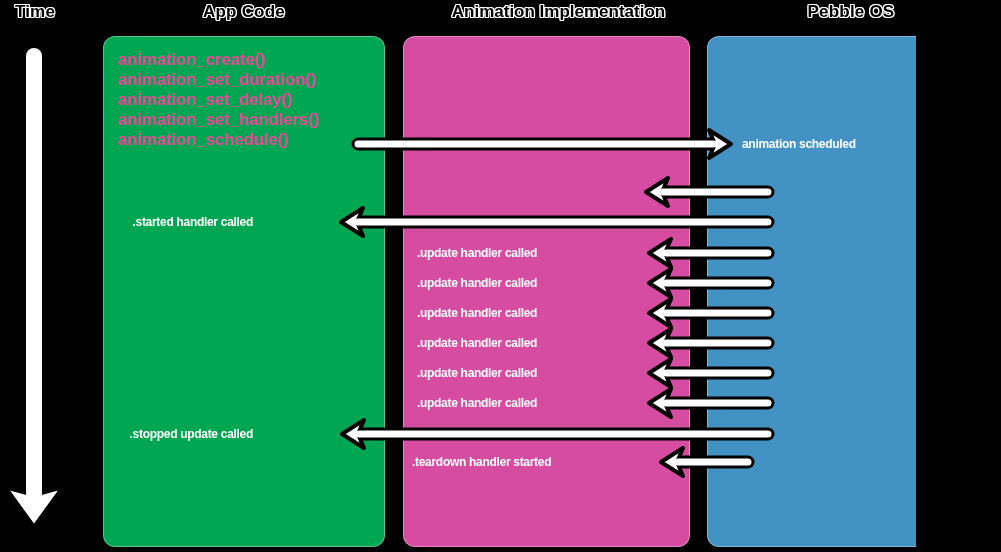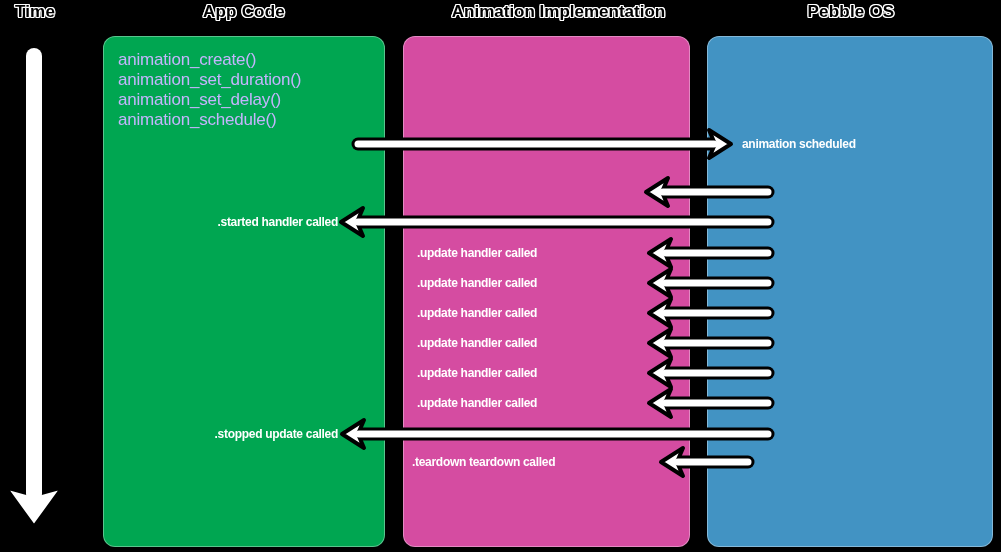--- a/index.html
+++ b/index.html
@@ -1,37 +1,37 @@
 <!DOCTYPE html>
 <html><head>
 <meta charset="utf-8">
 <style>
   html,body{margin:0;padding:0;background:#000;}
   #stage{
-    position:relative;width:1001px;height:552px;background:#000;
+    position:relative;width:916px;height:552px;background:#000;
     font-family:"Liberation Sans",sans-serif;overflow:hidden;
   }
   .col-header{
     position:absolute;top:1px;height:22px;line-height:22px;
     font-size:17px;font-weight:bold;color:#000;text-align:center;
     letter-spacing:0.2px;
     text-shadow:-1px -1px 0 #fff,1px -1px 0 #fff,-1px 1px 0 #fff,1px 1px 0 #fff,
                 0 -1.2px 0 #fff,0 1.2px 0 #fff,-1.2px 0 0 #fff,1.2px 0 0 #fff;
     white-space:nowrap;
   }
   .box{
     position:absolute;top:36px;height:511px;border-radius:12px;
     border:1px solid rgba(255,255,255,0.35);box-sizing:border-box;
   }
   .lbl{
     position:absolute;color:#fff;font-weight:bold;font-size:12px;
     line-height:20px;white-space:nowrap;letter-spacing:-0.3px;
   }
   .code{
-    position:absolute;left:118px;top:50px;color:#c4b5fd;font-weight:normal;
+    position:absolute;left:118px;top:50px;color:#ec4899;font-weight:bold;
     font-size:17px;line-height:20px;white-space:nowrap;letter-spacing:-0.2px;
   }
   svg#arrows{position:absolute;left:0;top:0;pointer-events:none;}
 </style>
 </head>
 <body>
 
 <div id="stage" style="background: rgb(0, 0, 0);">
 
   <div class="col-header" style="left:0;width:70px;">Time</div>
@@ -40,35 +40,36 @@
   <div class="col-header" style="left:707px;width:288px;">Pebble OS</div>
 
   <div class="box" style="left: 103px; width: 282px; background: rgb(0, 166, 81);"></div>
   <div class="box" style="left: 403px; width: 287px; background: rgb(213, 76, 161);"></div>
   <div class="box" style="left: 707px; width: 286px; background: rgb(66, 147, 195);"></div>
 
   <div class="code">
     <div>animation_create()</div>
     <div>animation_set_duration()</div>
     <div>animation_set_delay()</div>
+    <div>animation_set_handlers()</div>
     <div>animation_schedule()</div>
   </div>
 
   <div class="lbl" style="left:742px;top:134px;">animation scheduled</div>
   <div class="lbl" style="right:663px;top:212px;">.started handler called</div>
 
   <div class="lbl" style="left:417px;top:243px;">.update handler called</div>
   <div class="lbl" style="left:417px;top:273px;">.update handler called</div>
   <div class="lbl" style="left:417px;top:303px;">.update handler called</div>
   <div class="lbl" style="left:417px;top:333px;">.update handler called</div>
   <div class="lbl" style="left:417px;top:363px;">.update handler called</div>
   <div class="lbl" style="left:417px;top:393px;">.update handler called</div>
 
   <div class="lbl" style="right:663px;top:424px;">.stopped update called</div>
-  <div class="lbl" style="left:412px;top:452px;">.teardown teardown called</div>
+  <div class="lbl" style="left:412px;top:452px;">.teardown handler started</div>
 
   <svg id="arrows" width="1001" height="552" viewBox="0 0 1001 552">
 
     <g>
       <path d="M34 56 L34 492" stroke="#000" stroke-width="22" stroke-linecap="round" fill="none"></path>
       <path d="M34 527 L5 487 L34 495 L63 487 Z" fill="#fff" stroke="#000" stroke-width="4" stroke-linejoin="round"></path>
       <path d="M34 56 L34 494" stroke="#fff" stroke-width="16" stroke-linecap="round" fill="none"></path>
     </g>
 
     <g>

